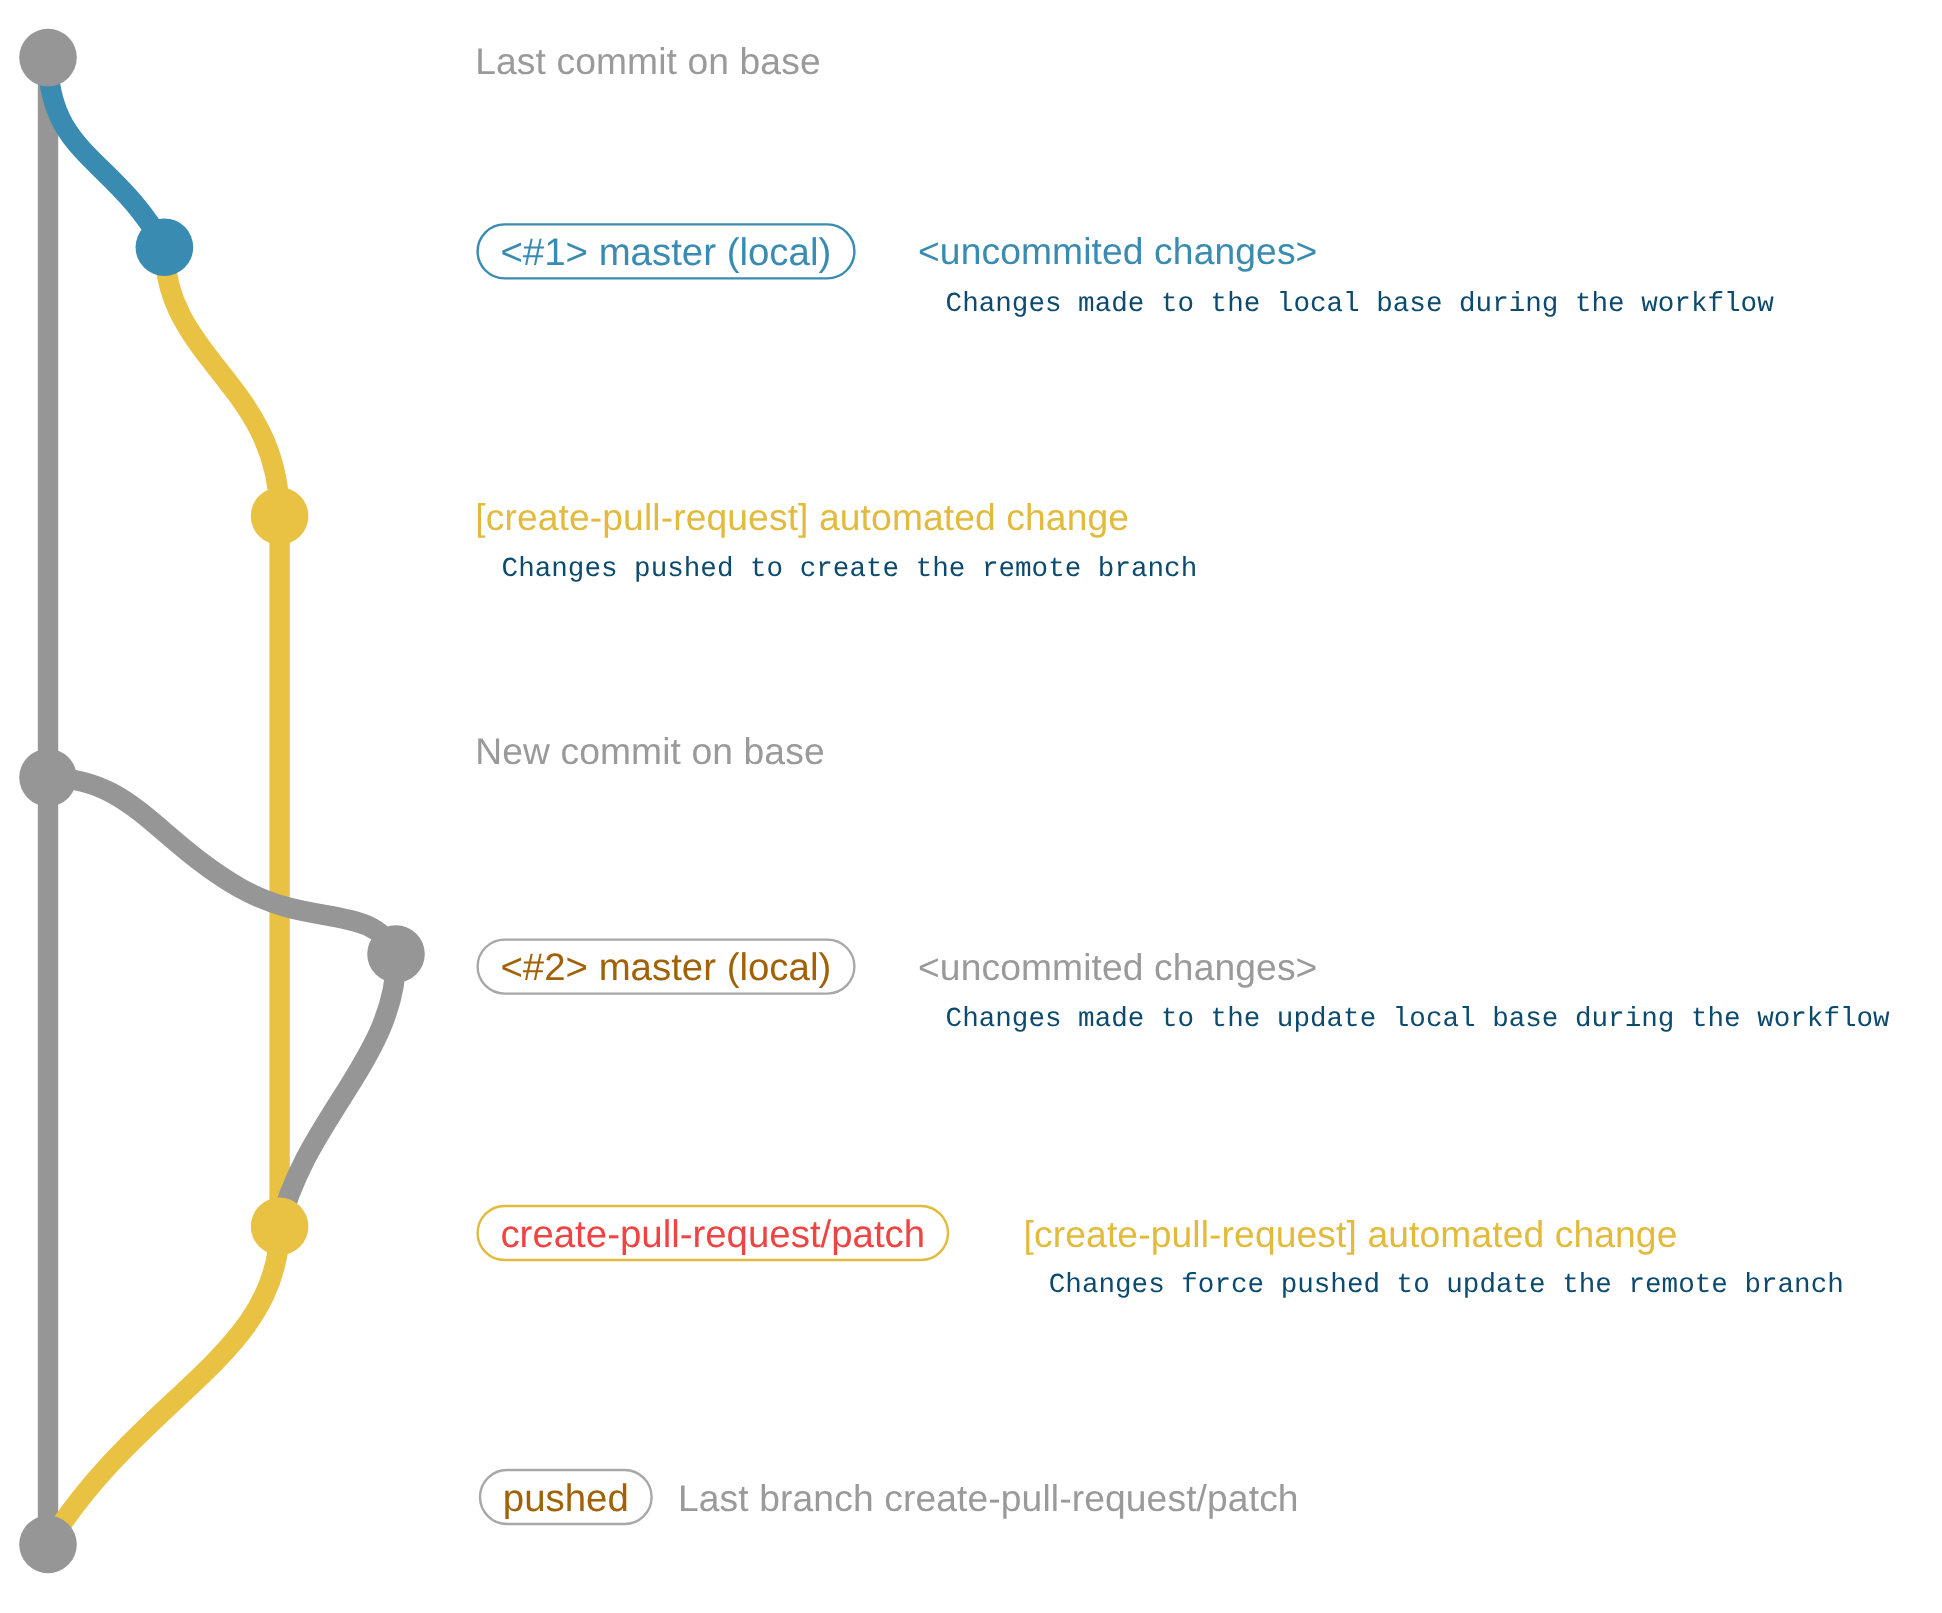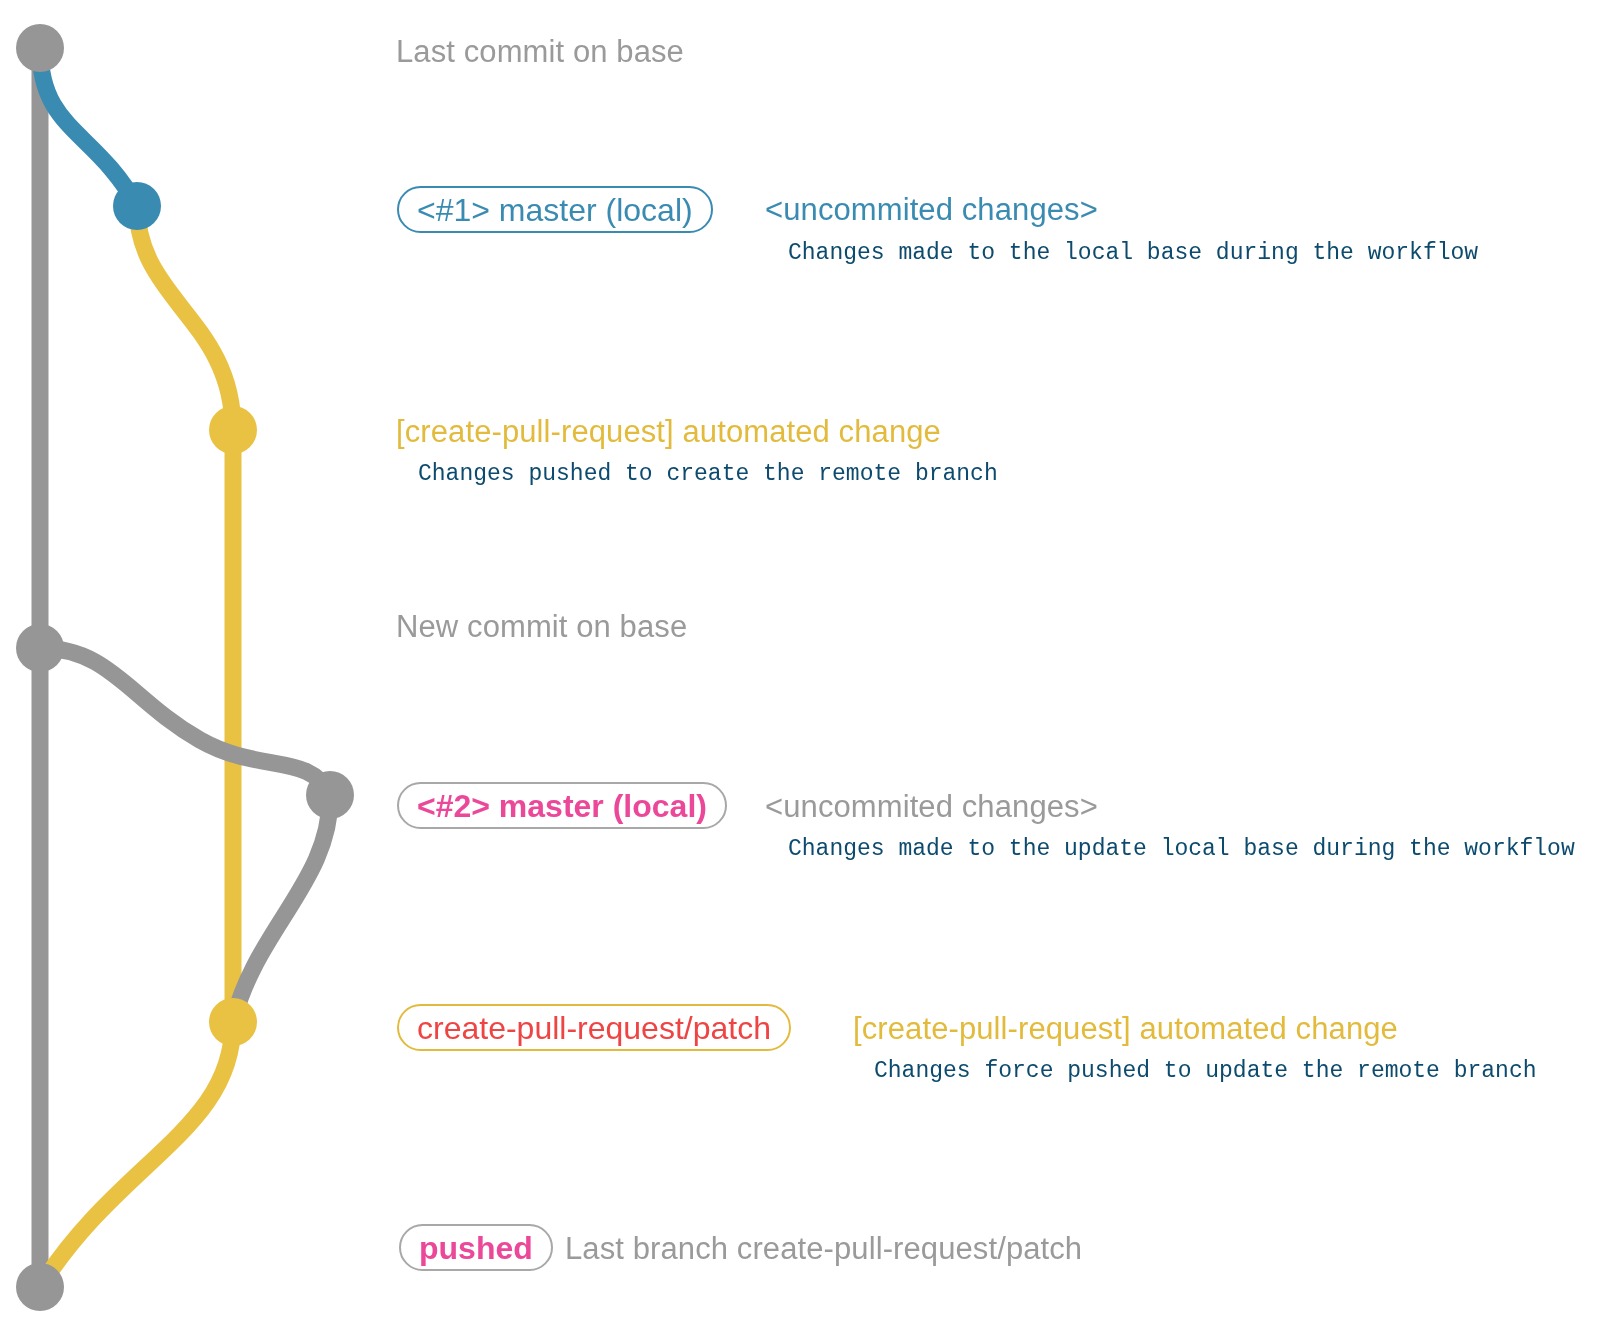--- a/index.html
+++ b/index.html
@@ -46,21 +46,21 @@
     border-radius: 24px;
     border: 2.5px solid #9a9a9a;
     color: #9a9a9a;
     font-size: 32px;
     line-height: 1;
     white-space: nowrap;
     background: transparent;
   }
   .badge.blue   { border-color: #3a8bb2; color: #3a8bb2; }
   .badge.yellow { border-color: #e2bb3d; color: #ef4444; }
-  .badge.gray   { border-color: #a8a8a8; color: #ec4899; font-weight: bold; }
+  .badge.gray   { border-color: #a8a8a8; color: #a16207; }
 
   
   .subtext {
     position: absolute;
     font-family: Liberation Mono, monospace;
     font-size: 23px;
     color: #0c4a6e;
     white-space: nowrap;
   }
 </style>

